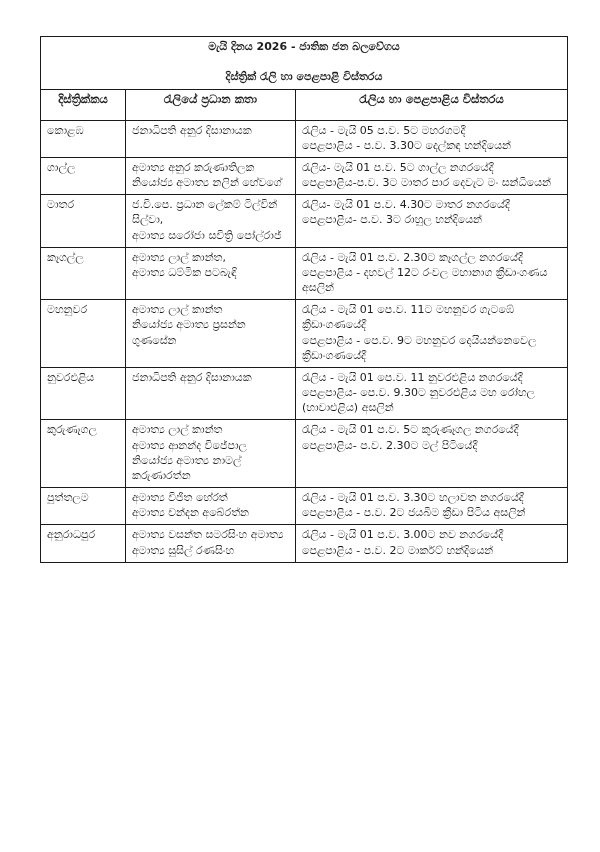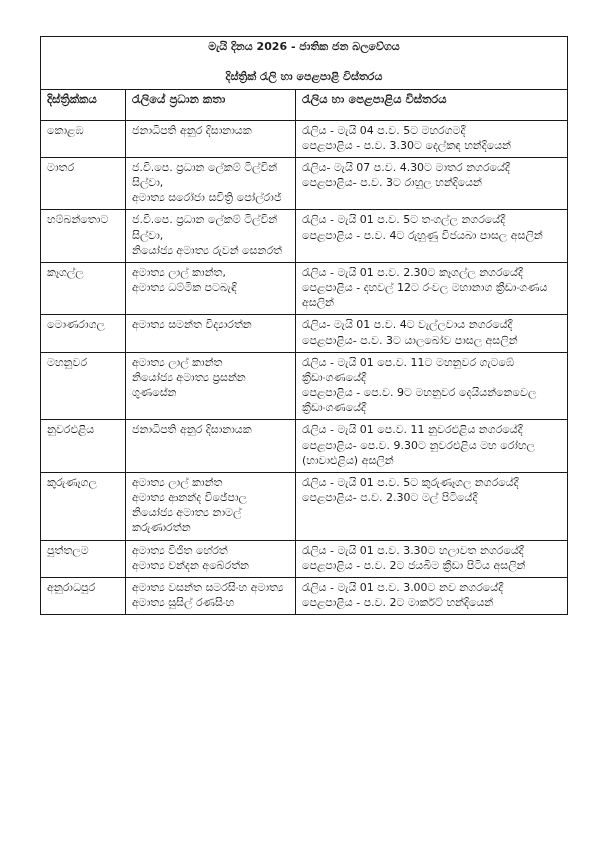--- a/index.html
+++ b/index.html
@@ -42,21 +42,21 @@
     text-align: center;
     font-weight: bold;
     font-size: 15px;
     line-height: 1.45;
     padding: 6px 4px 7px 4px;
     white-space: pre-line;
   }
   tr.header-row th {
     font-weight: bold;
     font-size: 11.5px;
-    text-align: left;
+    text-align: center;
     height: 24px;
     padding-top: 2px;
   }
   tr.body-row { height: 36px; }
   td.district-cell { font-weight: normal; }
 </style>
 </head>
 <body>
 
 <div class="page">
@@ -74,58 +74,52 @@
       <tr class="header-row">
         <th>දිස්ත්‍රික්කය</th>
         <th>රැලියේ ප්‍රධාන කතා</th>
         <th>රැලිය හා පෙළපාළිය විස්තරය</th>
       </tr>
     </tbody>
     <tbody>
     <tr class="body-row">
       <td class="district-cell">කොළඹ</td>
       <td>ජනාධිපති අනුර දිසානායක</td>
-      <td>රැලිය - මැයි 04 ප.ව. 5ට මහරගමදී
+      <td>රැලිය - මැයි 05 ප.ව. 5ට මහරගමදී
 පෙළපාළිය - ප.ව. 3.30ට දෙල්කඳ හන්දියෙන්</td>
     </tr>
 
 
 
+    <tr class="body-row">
+      <td class="district-cell">ගාල්ල</td>
+      <td>අමාත්‍ය අනුර කරුණාතිලක
+නියෝජ්‍ය අමාත්‍ය නලින් හේවගේ</td>
+      <td>රැලිය- මැයි 01 ප.ව. 5ට ගාල්ල නගරයේදී
+පෙළපාළිය-ප.ව. 3ට මාතර පාර දෙවැට මං සන්ධියෙන්</td>
+    </tr>
 
     <tr class="body-row">
       <td class="district-cell">මාතර</td>
       <td>ජ.වි.පෙ. ප්‍රධාන ලේකම් ටිල්වින් සිල්වා,
 අමාත්‍ය සරෝජා සවිත්‍රි පෝල්රාජ්</td>
-      <td>රැලිය- මැයි 07 ප.ව. 4.30ට මාතර නගරයේදී
+      <td>රැලිය- මැයි 01 ප.ව. 4.30ට මාතර නගරයේදී
 පෙළපාළිය- ප.ව. 3ට රාහුල හන්දියෙන්</td>
     </tr>
 
-    <tr class="body-row">
-      <td class="district-cell">හම්බන්තොට</td>
-      <td>ජ.වි.පෙ. ප්‍රධාන ලේකම් ටිල්වින් සිල්වා,
-නියෝජ්‍ය අමාත්‍ය රුවන් සෙනරත්</td>
-      <td>රැලිය - මැයි 01 ප.ව. 5ට තංගල්ල නගරයේදී
-පෙළපාළිය - ප.ව. 4ට රුහුණු විජයබා පාසල අසලින්</td>
-    </tr>
 
 
     <tr class="body-row">
       <td class="district-cell">කෑගල්ල</td>
       <td>අමාත්‍ය ලාල් කාන්ත,
 අමාත්‍ය ධම්මික පටබැඳි</td>
       <td>රැලිය - මැයි 01 ප.ව. 2.30ට කෑගල්ල නගරයේදී
 පෙළපාළිය - දහවල් 12ට රංවල මහානාග ක්‍රීඩාංගණය අසලින්</td>
     </tr>
 
-    <tr class="body-row">
-      <td class="district-cell">මොණරාගල</td>
-      <td>අමාත්‍ය සමන්ත විද්‍යාරත්න</td>
-      <td>රැලිය- මැයි 01 ප.ව. 4ට වැල්ලවාය නගරයේදී
-පෙළපාළිය- ප.ව. 3ට යාලබෝව පාසල අසලින්</td>
-    </tr>
 
     <tr class="body-row">
       <td class="district-cell">මහනුවර</td>
       <td>අමාත්‍ය ලාල් කාන්ත
 නියෝජ්‍ය අමාත්‍ය ප්‍රසන්න ගුණසේන</td>
       <td>රැලිය - මැයි 01 පෙ.ව. 11ට මහනුවර ගැටඹේ ක්‍රීඩාංගණයේදී
 පෙළපාළිය - පෙ.ව. 9ට මහනුවර දෙයියන්නෙවෙල ක්‍රීඩාංගණයේදී</td>
     </tr>
 
 

